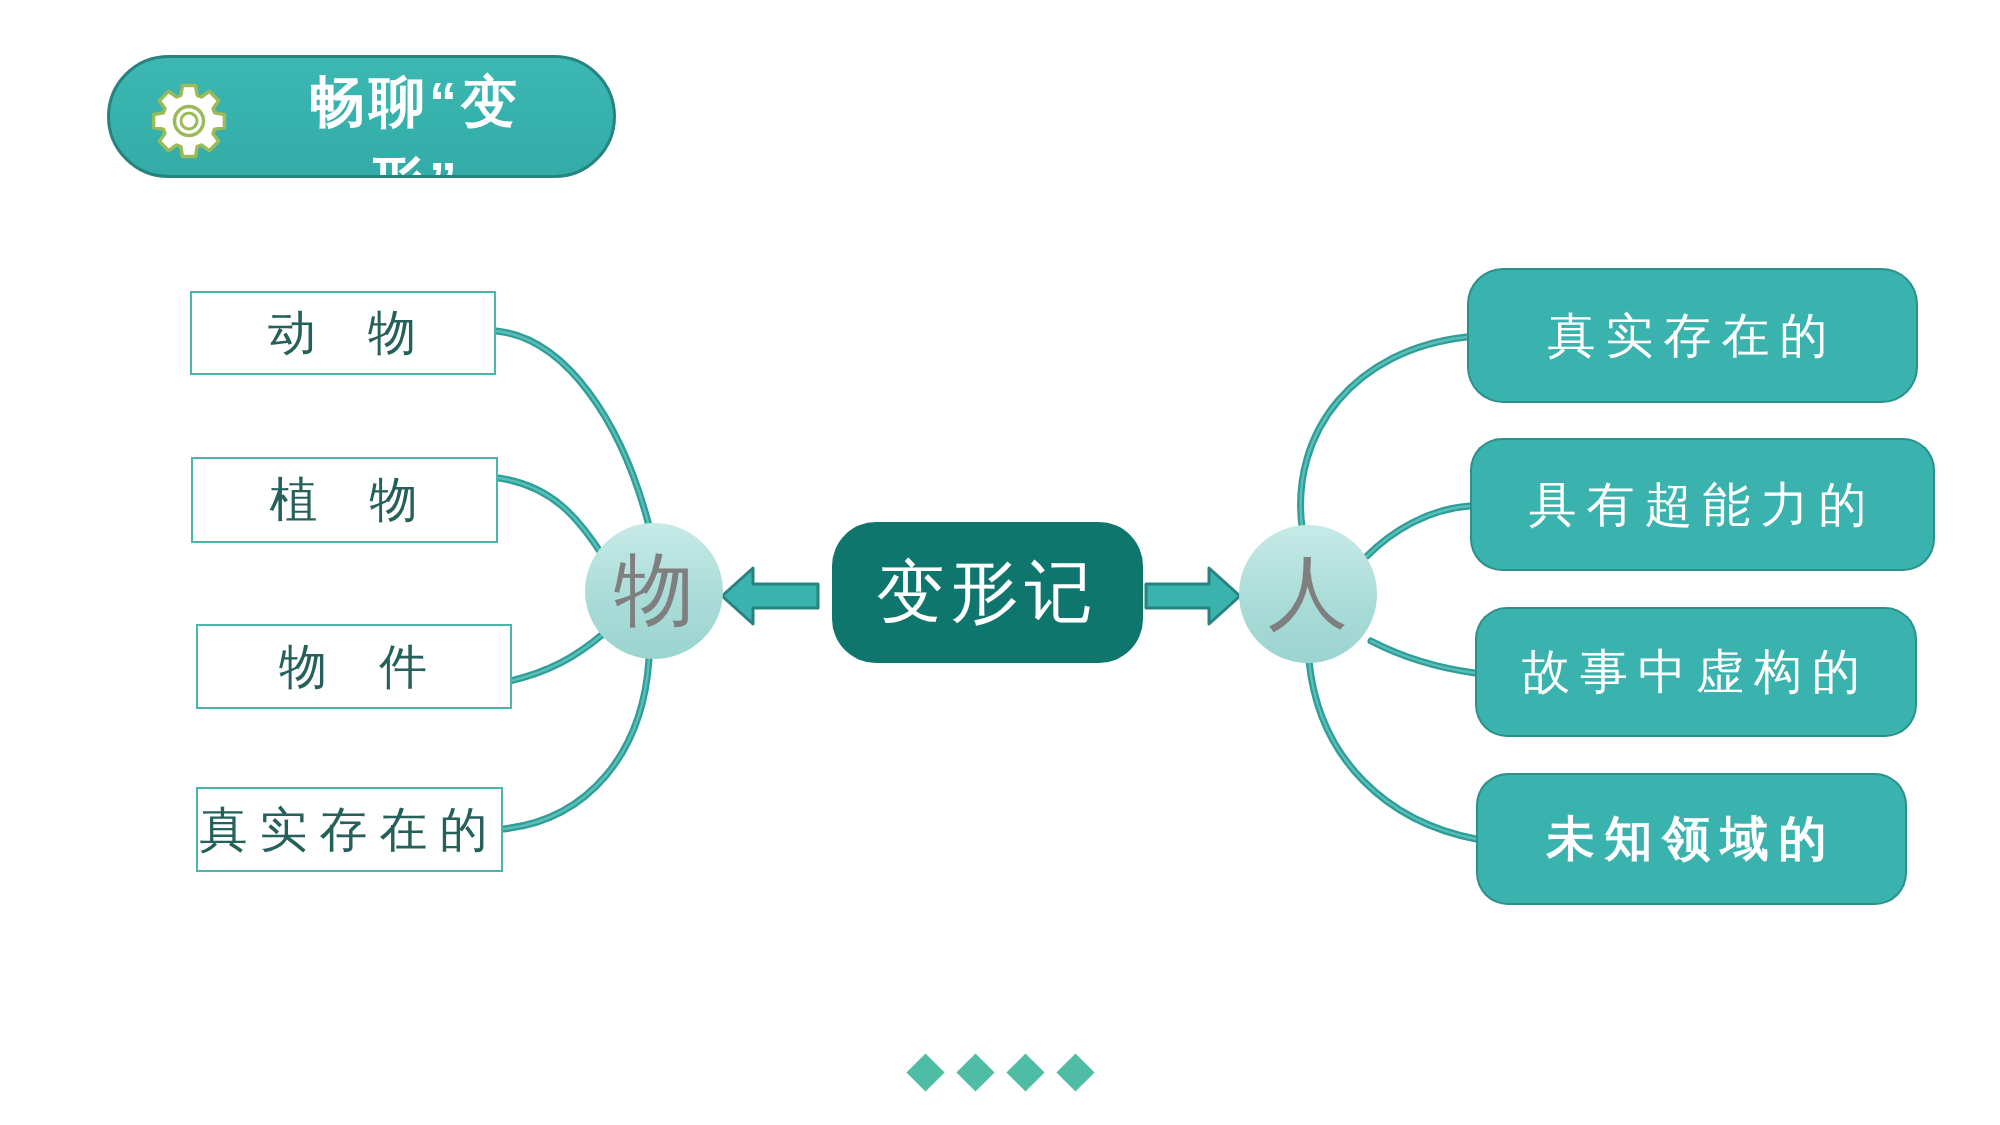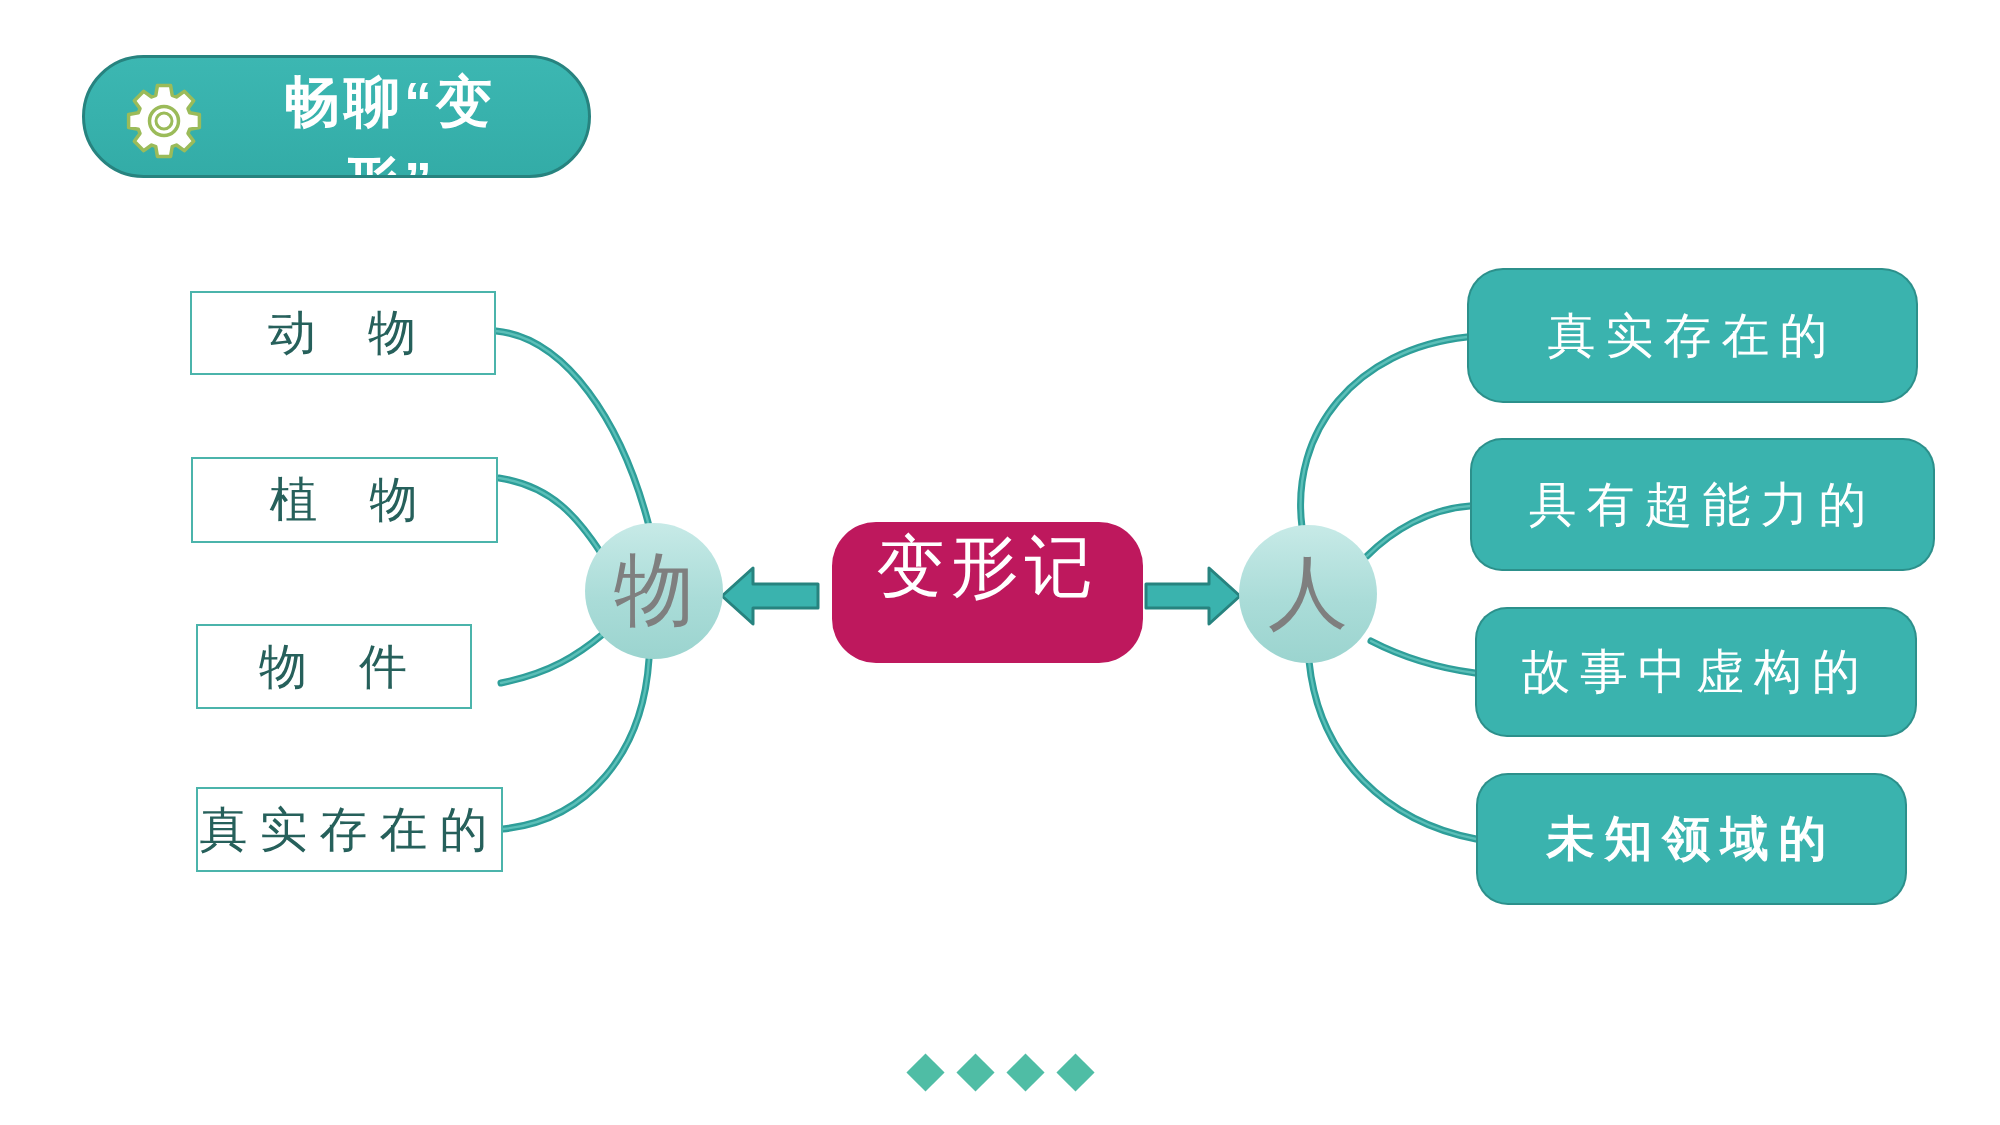--- a/index.html
+++ b/index.html
@@ -7,56 +7,56 @@
     position:relative;width:2000px;height:1125px;background:#FFFFFF;overflow:hidden;
     font-family:"Liberation Sans","DejaVu Sans",sans-serif;
   }
   
   #wires{position:absolute;left:0;top:0;width:2000px;height:1125px;z-index:1;}
   .wire-base{fill:none;stroke:#2E9E99;stroke-width:7;stroke-linecap:round;}
   .wire-hi{fill:none;stroke:#63C4BD;stroke-width:2.4;stroke-linecap:round;opacity:.85;}
   .block-arrow{fill:#3AB3AE;stroke:#27837F;stroke-width:3;stroke-linejoin:round;}
   
   .title-pill{
-    position:absolute;left:82px;top:55px;width:509px;height:123px;z-index:3;
+    position:absolute;left:107px;top:55px;width:509px;height:123px;z-index:3;
     background:linear-gradient(180deg,#3CB7B2 0%,#33ACA7 100%);
     border:3px solid #27837F;border-radius:63px;box-sizing:border-box;overflow:hidden;
   }
   .title-pill .gear{position:absolute;left:37px;top:21px;}
   .title-text{
     position:absolute;left:150px;top:4px;width:310px;
     font-size:56px;font-weight:bold;color:#FFFFFF;line-height:80px;
     text-align:center;letter-spacing:4px;
   }
   .title-text span{display:block;}
   
   .center-node{
     position:absolute;left:832px;top:522px;width:311px;height:141px;z-index:2;
-    background:#be185d;border-radius:44px;
-    display:flex;align-items:flex-start;justify-content:center;
+    background:#0f766e;border-radius:44px;
+    display:flex;align-items:center;justify-content:center;
     color:#FFFFFF;font-size:68px;letter-spacing:6px;
   }
   
   .hub{
     position:absolute;z-index:2;border-radius:50%;
     background:linear-gradient(180deg,#C7EAE7 0%,#AADCD8 55%,#9BD4CF 100%);
     display:flex;align-items:center;justify-content:center;
     color:#7F7F7F;font-size:80px;
   }
   .hub-left{left:585px;top:523px;width:138px;height:136px;}
   .hub-right{left:1239px;top:525px;width:138px;height:138px;}
   
   .lbox{
     position:absolute;z-index:2;background:#FFFFFF;border:2px solid #4BB4AB;
     box-sizing:border-box;display:flex;align-items:center;justify-content:center;
     color:#26605B;font-size:48px;letter-spacing:2px;
   }
   .lbox.b1{left:190px;top:291px;width:306px;height:84px;}
   .lbox.b2{left:191px;top:457px;width:307px;height:86px;}
-  .lbox.b3{left:196px;top:624px;width:276px;height:85px;}
+  .lbox.b3{left:196px;top:624px;width:316px;height:85px;}
   .lbox.b4{left:196px;top:787px;width:307px;height:85px;letter-spacing:12px;}
   
   .rbox{
     position:absolute;z-index:2;background:#3AB3AE;border:2px solid rgba(32,115,111,.55);
     box-sizing:border-box;border-radius:32px;
     display:flex;align-items:center;justify-content:center;
     color:#FFFFFF;font-size:48px;letter-spacing:10px;
   }
   .rbox.b1{left:1467px;top:268px;width:451px;height:135px;border-radius:36px;font-family:Liberation Mono, monospace;}
   .rbox.b2{left:1470px;top:438px;width:465px;height:133px;}

